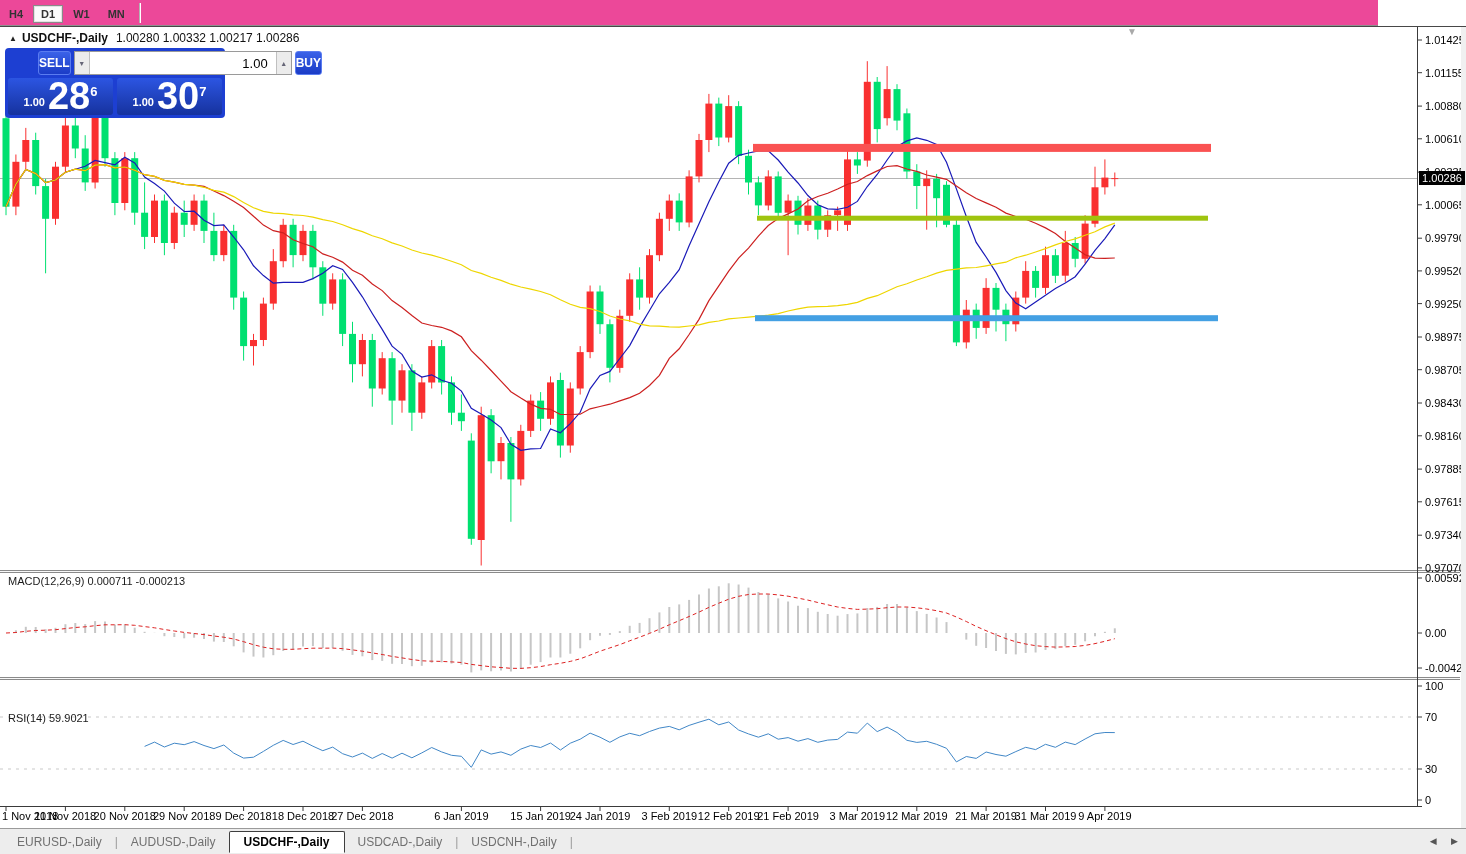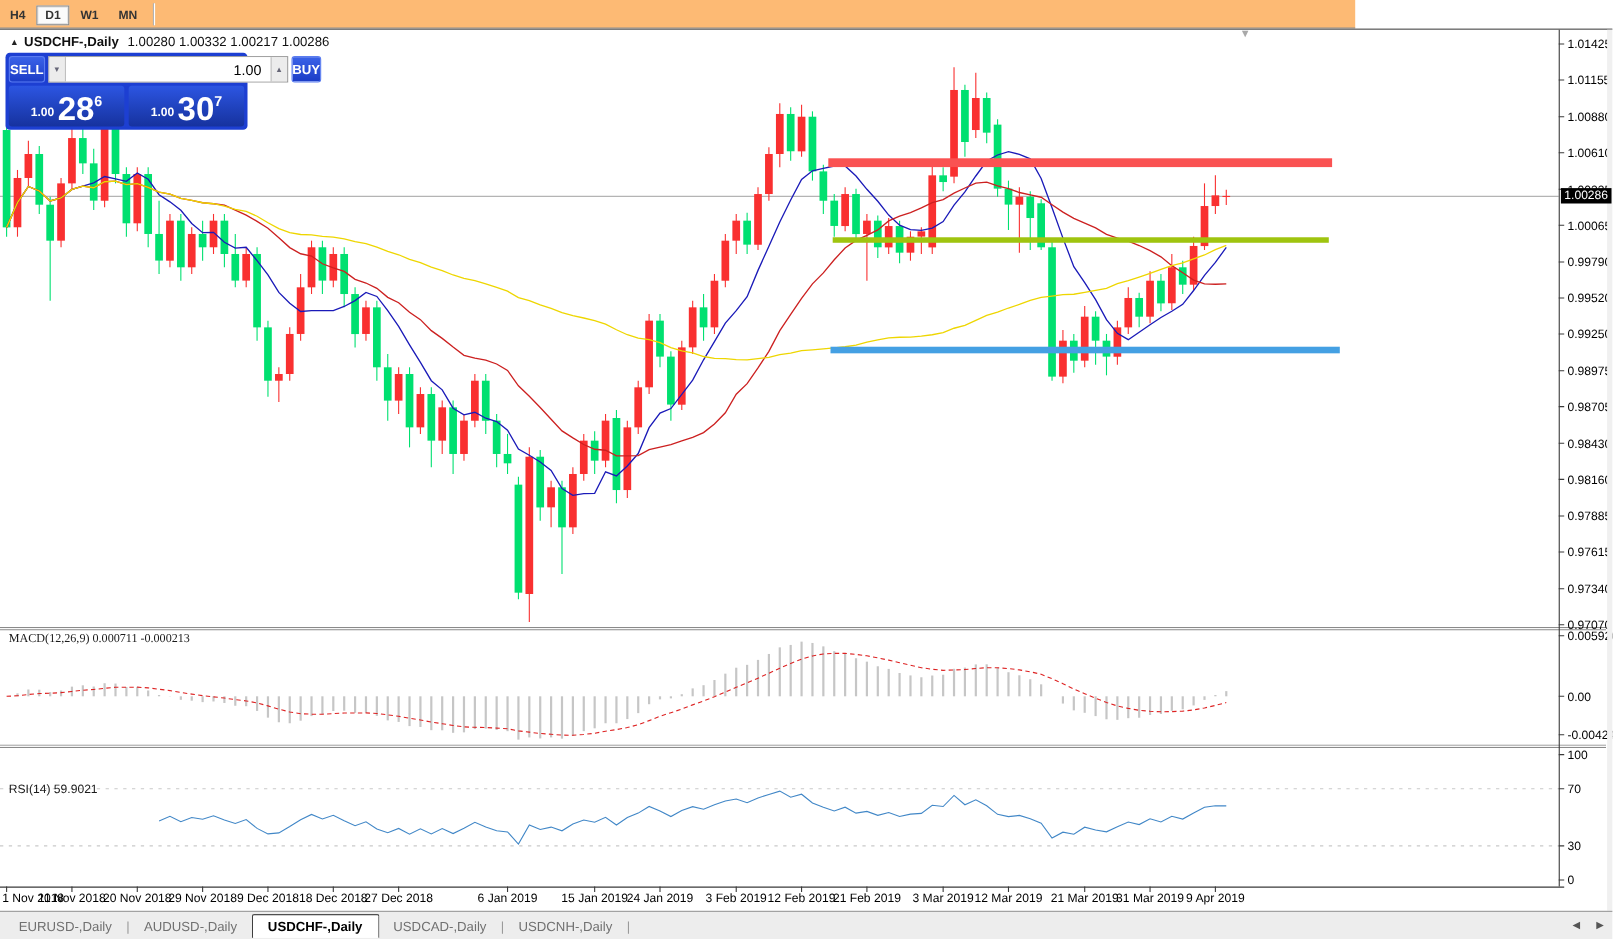--- a/index.html
+++ b/index.html
@@ -1,55 +1,55 @@
 <!DOCTYPE html>
 <html><head>
 <meta charset="utf-8">
 <style>
   html,body{margin:0;padding:0;width:1466px;height:854px;overflow:hidden;
     font-family:"Liberation Sans",sans-serif;background:#ffffff;position:relative;}
   
-  .toolbar{position:absolute;left:0;top:0;width:1232px;height:26px;background:#fdba74;
+  .toolbar{position:absolute;left:0;top:0;width:1378px;height:26px;background:#ec4899;
     border-bottom:1px solid #8f8f8f;box-sizing:border-box;display:flex;align-items:center;}
   .tf-btn{margin:1px 1px;padding:2px 7px;font-size:11px;font-weight:bold;color:#333;
     border:1px solid transparent;background:transparent;cursor:default;}
   .tf-btn.active{background:#fbfbfb;border:1px solid #8a8a8a;box-shadow:inset 0 0 0 1px #e3e3e3;}
   .toolbar-sep{width:1px;height:20px;background:#b3b3b3;border-right:1px solid #ffffff;margin:0 5px;}
   
   .chart-window{position:absolute;left:0;top:26px;width:1466px;height:802px;background:#ffffff;
     border-top:1px solid #474747;box-sizing:border-box;}
   #gfx{position:absolute;left:0;top:0;width:1466px;height:854px;}
   .right-strip{position:absolute;left:1461px;top:27px;width:5px;height:801px;background:#f0f0f0;}
   .chart-title{position:absolute;left:9px;top:31px;font-size:12px;font-weight:bold;color:#101010;white-space:nowrap;}
   .title-arrow{font-size:8px;margin-right:5px;position:relative;top:-1px;color:#222;}
   .title-ohlc{margin-left:8px;font-weight:normal;}
   .scroll-marker{position:absolute;left:1127px;top:26px;color:#a9a9a9;font-size:10px;}
   
   .trade-panel{position:absolute;left:5px;top:48px;width:220px;background:#1d3fd2;
     border-radius:4px;padding:3px;box-sizing:border-box;}
-  .tp-row1{display:flex;height:24px;}
+  .tp-row1{display:flex;height:24px;margin-left:30px;}
   .btn-sell,.btn-buy{width:50px;background:linear-gradient(#3a62e8,#1b3cc6);color:#fff;font-size:12px;
     font-weight:bold;border:1px solid #5a7cf0;border-radius:3px;display:flex;align-items:center;
     justify-content:center;cursor:pointer;}
   .vol-group{flex:1;display:flex;margin:0 3px;background:#ffffff;border:1px solid #9a9a9a;}
   .spin-btn{width:14px;background:#ececec;border-right:1px solid #c0c0c0;color:#667;font-size:7px;
     display:flex;align-items:center;justify-content:center;cursor:pointer;}
   .spin-up{border-right:none;border-left:1px solid #c0c0c0;}
   .vol-input{flex:1;border:none;outline:none;font-size:13px;text-align:right;padding-right:8px;
     font-family:"Liberation Sans",sans-serif;min-width:0;}
   .tp-row2{display:flex;margin-top:3px;height:37px;gap:4px;}
   .quote{flex:1;background:linear-gradient(#2c55e2,#16329e);border-radius:3px;color:#fff;
     display:flex;align-items:flex-end;justify-content:center;padding-bottom:3px;cursor:pointer;}
   .q-small{font-size:11px;font-weight:bold;margin:0 3px 4px 0;}
-  .q-big{font-size:30px;font-weight:bold;line-height:0.85;}
+  .q-big{font-size:38px;font-weight:bold;line-height:0.85;}
   .q-sup{font-size:13px;font-weight:bold;margin-bottom:13px;}
   
   .price-flag{position:absolute;left:1419px;top:171px;width:46px;height:14px;background:#000;
     color:#fff;font-size:11px;text-align:center;line-height:14px;}
-  .macd-label{position:absolute;left:8px;top:575px;font-size:11px;color:#1a1a1a;white-space:nowrap;font-family:Liberation Serif, serif;}
+  .macd-label{position:absolute;left:8px;top:575px;font-size:11px;color:#1a1a1a;white-space:nowrap;}
   .rsi-label{position:absolute;left:8px;top:684px;font-size:11px;color:#1a1a1a;white-space:nowrap;margin-top:28px;}
   
   .tabbar{position:absolute;left:0;top:828px;width:1466px;height:26px;background:#ededed;
     border-top:1px solid #9a9a9a;box-sizing:border-box;}
   .tabs-wrap{position:absolute;left:4px;top:0;height:25px;display:flex;align-items:center;}
   .tab{padding:3px 13px;font-size:12px;color:#707070;cursor:pointer;white-space:nowrap;}
   .tab.active{background:#ffffff;border:1px solid #3e3e3e;border-bottom:1px solid #ffffff;
     font-weight:bold;color:#000;border-radius:2px 2px 0 0;padding:3px 14px;}
   .tab-sep{color:#9a9a9a;font-size:12px;}
   .tab-arrows{position:absolute;right:8px;top:7px;color:#555;font-size:9px;}

